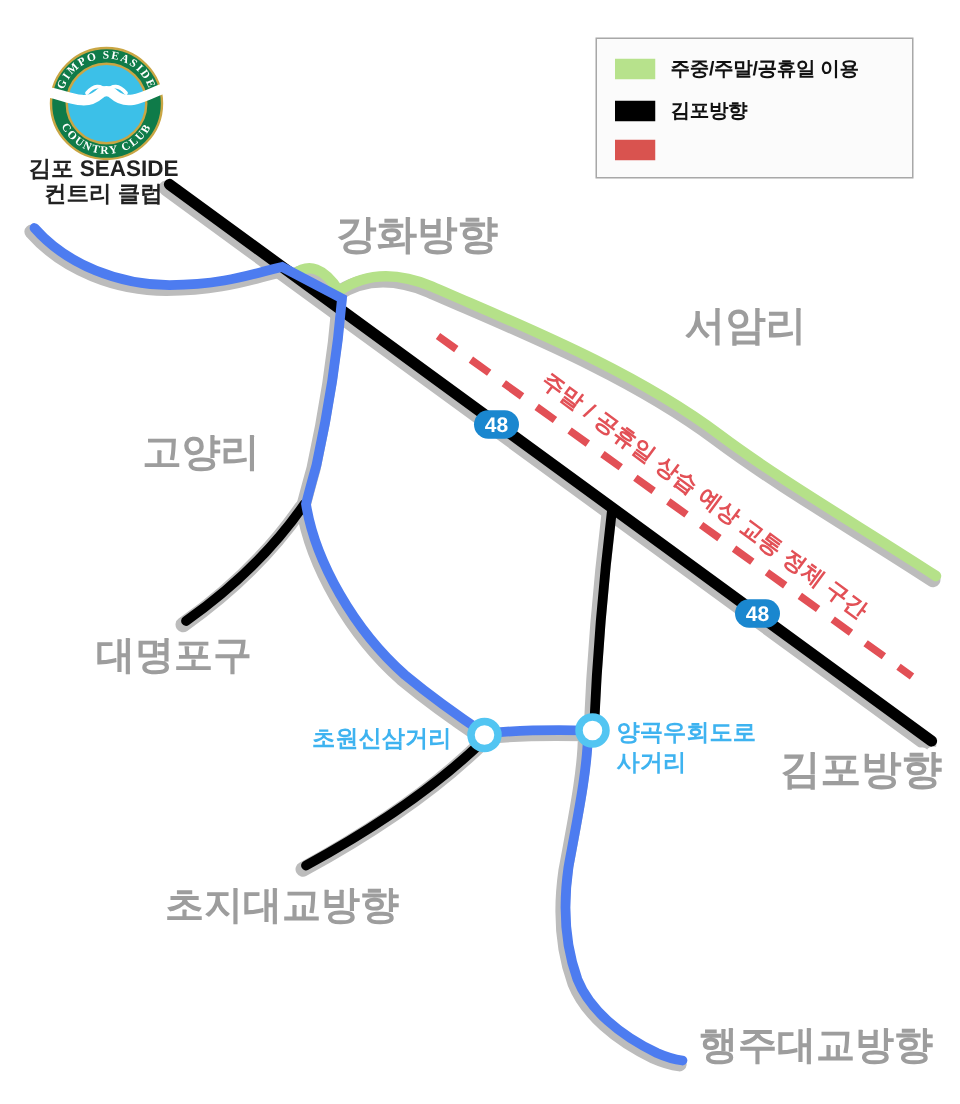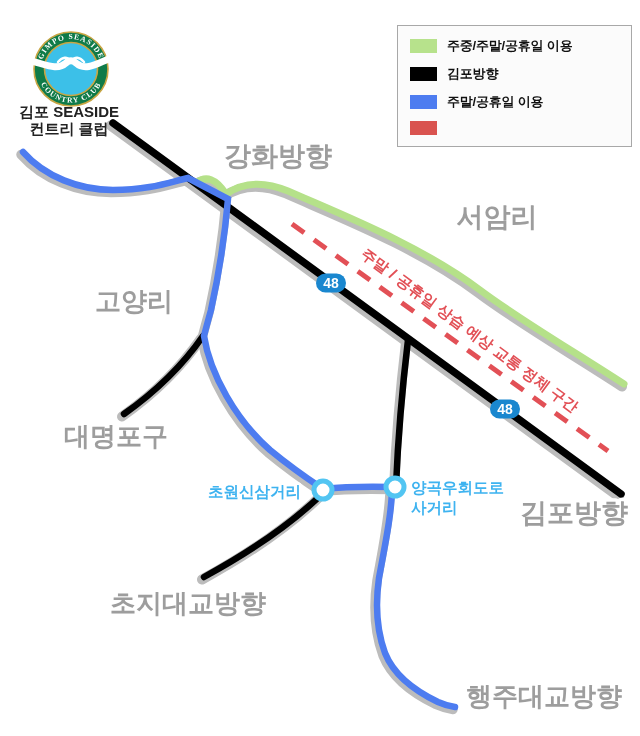--- a/index.html
+++ b/index.html
@@ -1,21 +1,21 @@
 <!DOCTYPE html>
 <html><head>
 <meta charset="utf-8">
 <style>
   html,body{margin:0;padding:0;background:#ffffff;}
   body{width:640px;height:736px;font-family:"Liberation Sans",sans-serif;}
   .stage{position:relative;width:640px;height:736px;overflow:hidden;background:#fff;}
   svg.map{position:absolute;left:0;top:0;}
 
   
-  .legend{position:absolute;left:397px;top:25px;width:235px;box-sizing:border-box;
+  .legend{position:absolute;left:397px;top:25px;width:212px;box-sizing:border-box;
           border:1px solid #a8a8a8;background:#fbfbfb;padding:11px 12px;
           display:flex;flex-direction:column;gap:10px;}
   .lrow{display:flex;align-items:center;gap:10px;}
   .lrow .lab{font-size:13px;font-weight:700;color:#111;white-space:nowrap;letter-spacing:-0.2px;}
   .sw{display:block;}
 
   
   text{font-family:"Liberation Sans",sans-serif;}
   .lblg{font-weight:800;font-size:27px;stroke:#ffffff;stroke-width:7px;
         paint-order:stroke;stroke-linejoin:round;}
@@ -111,24 +111,18 @@
       <span class="lab">주중/주말/공휴일 이용</span>
     </div>
     <div class="lrow">
       <svg class="sw" width="27" height="14">
         <rect width="27" height="14" fill="#000000"></rect>
       </svg>
       <span class="lab">김포방향</span>
     </div>
     <div class="lrow">
       <svg class="sw" width="27" height="14">
-        <rect width="27" height="14" fill="#4d7cf0"></rect>
-      </svg>
-      <span class="lab">주말/공휴일 이용</span>
-    </div>
-    <div class="lrow">
-      <svg class="sw" width="27" height="14">
         <rect width="27" height="14" fill="#d9534f"></rect>
       </svg>
     </div>
   </div>
 
 </div>
 
 </body></html>

